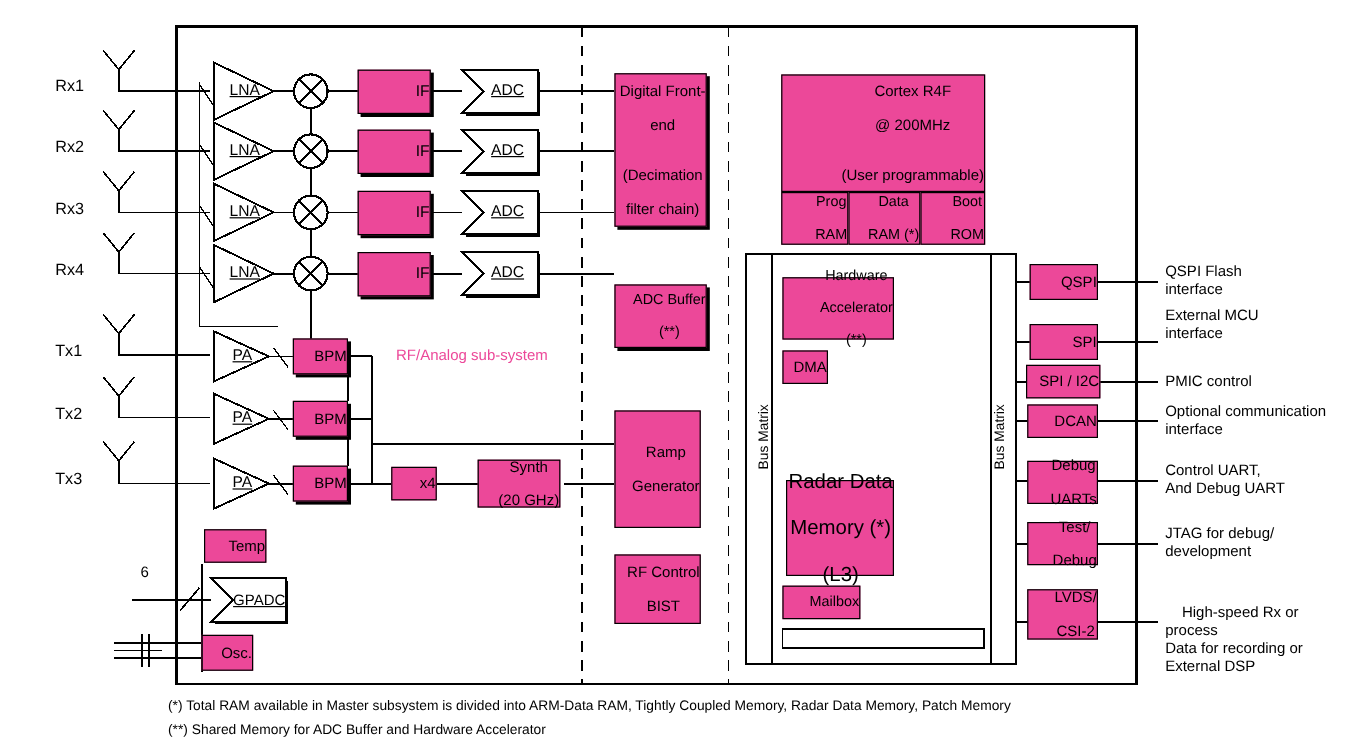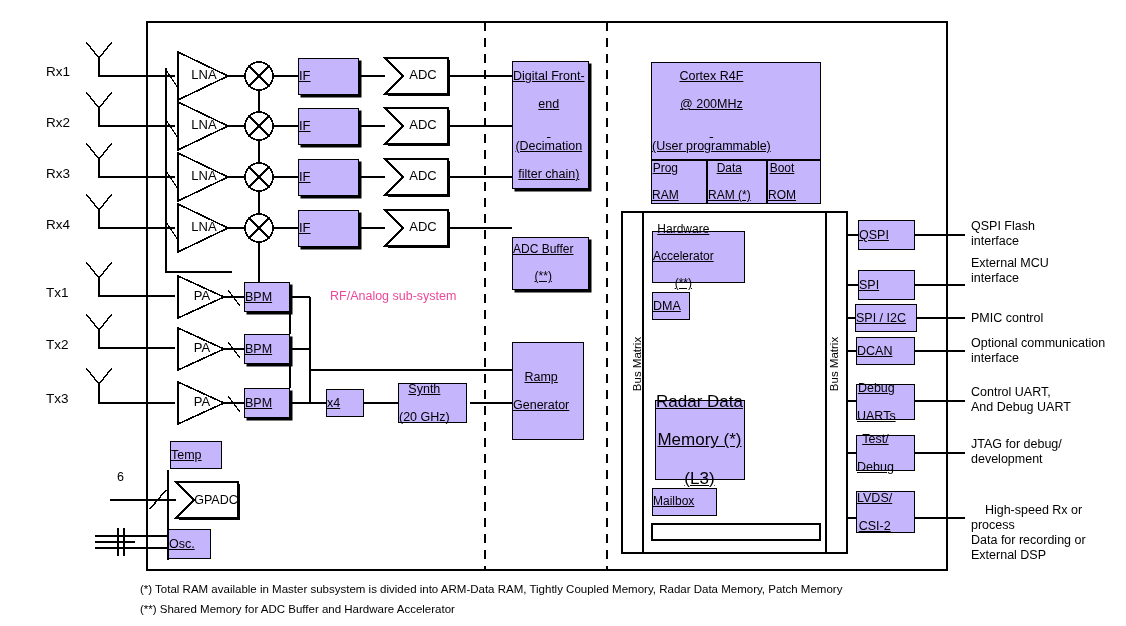--- a/index.html
+++ b/index.html
@@ -1,25 +1,25 @@
 <!DOCTYPE html>
 <html><head>
 <meta charset="utf-8">
 <style>
   html,body{margin:0;padding:0;background:#fff;}
   body{width:1126px;height:626px;position:relative;overflow:hidden;
        font-family:"Liberation Sans","DejaVu Sans",sans-serif;color:#000;}
   #stage{position:absolute;left:0;top:0;width:1126px;height:626px;padding-left:30px;}
   svg.layer{position:absolute;left:0;top:0;width:1126px;height:626px;overflow:visible;}
-  .txt{position:absolute;text-align:center;line-height:1.12;white-space:pre;}
+  .txt{position:absolute;text-align:center;line-height:1.12;white-space:pre;text-decoration:underline;}
   .lbl{position:absolute;white-space:pre;line-height:1.2;}
   .blue{color:#ec4899;}
   
-  .bx{position:absolute;border:1.6px solid #000;background:#c4b5fd;box-sizing:border-box;
-      display:flex;align-items:center;justify-content:flex-start;text-align:center;line-height:1.12;text-decoration:underline;}
+  .bx{position:absolute;border:1.6px solid #000;background:#ec4899;box-sizing:border-box;
+      display:flex;align-items:center;justify-content:flex-end;text-align:center;line-height:1.12;}
   .sh{box-shadow:2.5px 2.5px 0 0 #000;}
   .bx span{display:block;}
 </style>
 </head>
 <body>
 
 <div id="stage">
 
   <svg class="layer">
     <g stroke="#000" stroke-width="1.5" fill="none" shape-rendering="crispEdges">
@@ -269,20 +269,23 @@
   <div class="bx sh" style="left:512px;top:61px;width:77px;height:128px;font-size:12.5px;">
     <span><span>Digital Front-</span><br><span>end</span><br>&nbsp;<br><span>(Decimation</span><br><span>filter chain)</span></span>
   </div>
   <div class="bx sh" style="left:512px;top:237px;width:77px;height:53px;font-size:12px;">
     <span><span>ADC Buffer</span><br><span>(**)</span></span>
   </div>
 
   <div class="bx" style="left:512px;top:342px;width:72px;height:98px;font-size:12.5px;">
     <span><span>Ramp</span><br><span>Generator</span></span>
   </div>
+  <div class="bx" style="left:512px;top:462px;width:72px;height:58px;font-size:12.5px;">
+    <span><span>RF Control</span><br><span>BIST</span></span>
+  </div>
 
   <div class="bx" style="left:651px;top:62px;width:170px;height:98px;font-size:12.5px;">
     <span><span>Cortex R4F</span><br><span>@ 200MHz</span><br>&nbsp;<br><span>(User programmable)</span></span>
   </div>
   <div class="bx" style="left:651px;top:160px;width:56px;height:44px;font-size:12px;">
     <span><span>Prog</span><br><span>RAM</span></span>
   </div>
   <div class="bx" style="left:707px;top:160px;width:60px;height:44px;font-size:12px;">
     <span><span>Data</span><br><span>RAM (*)</span></span>
   </div>

